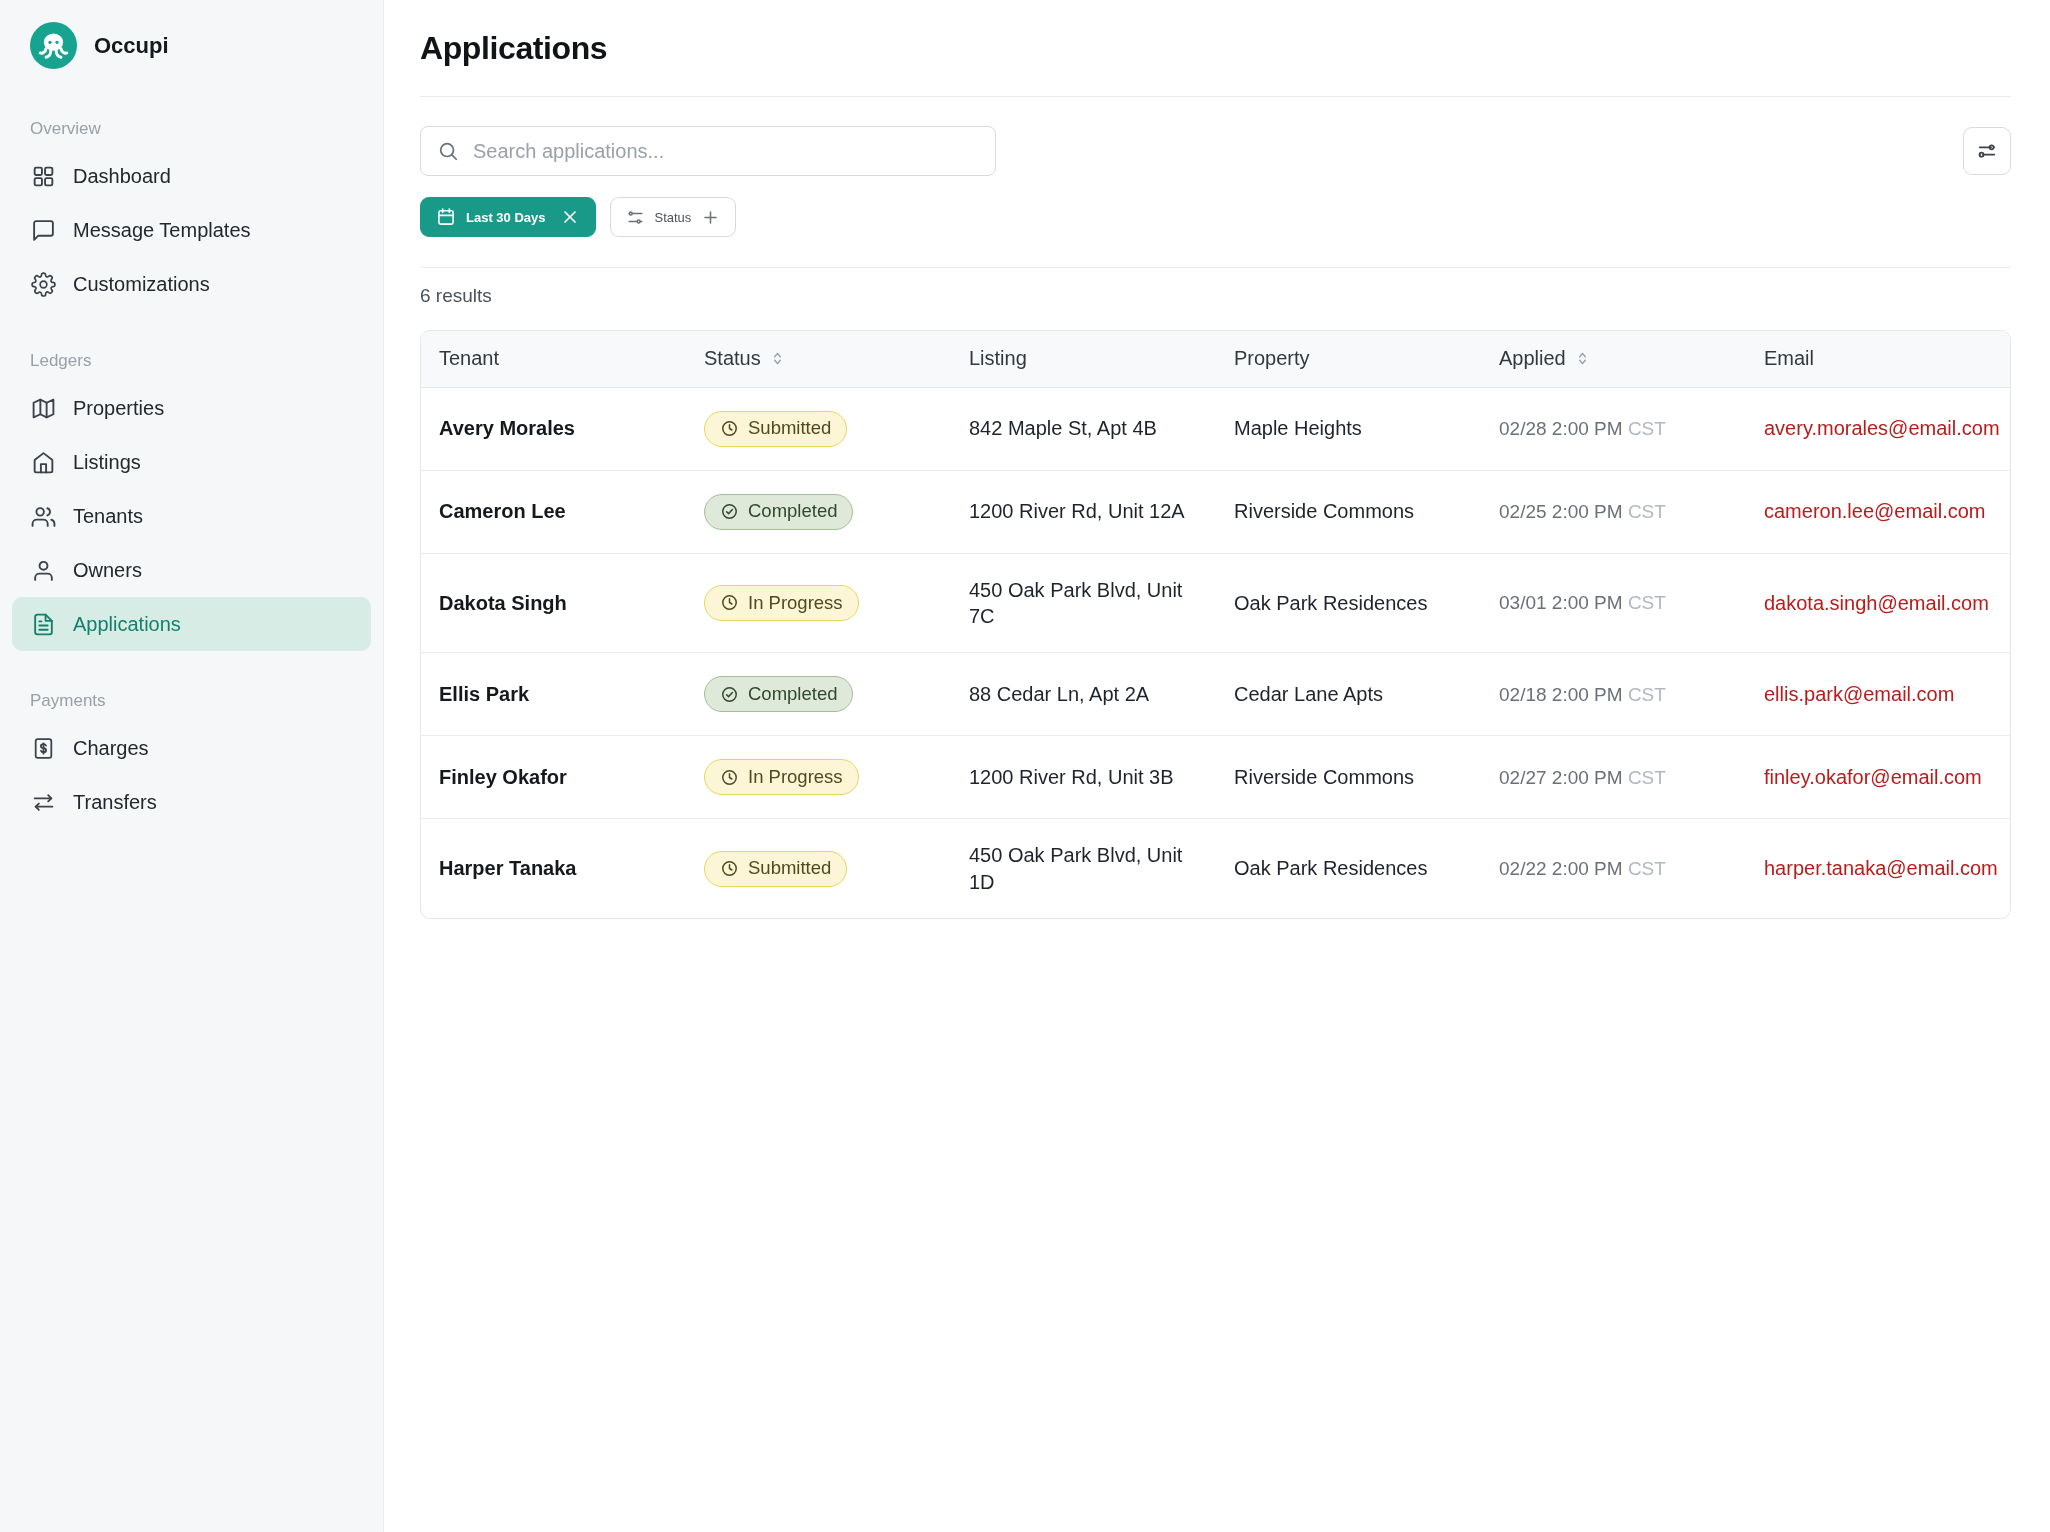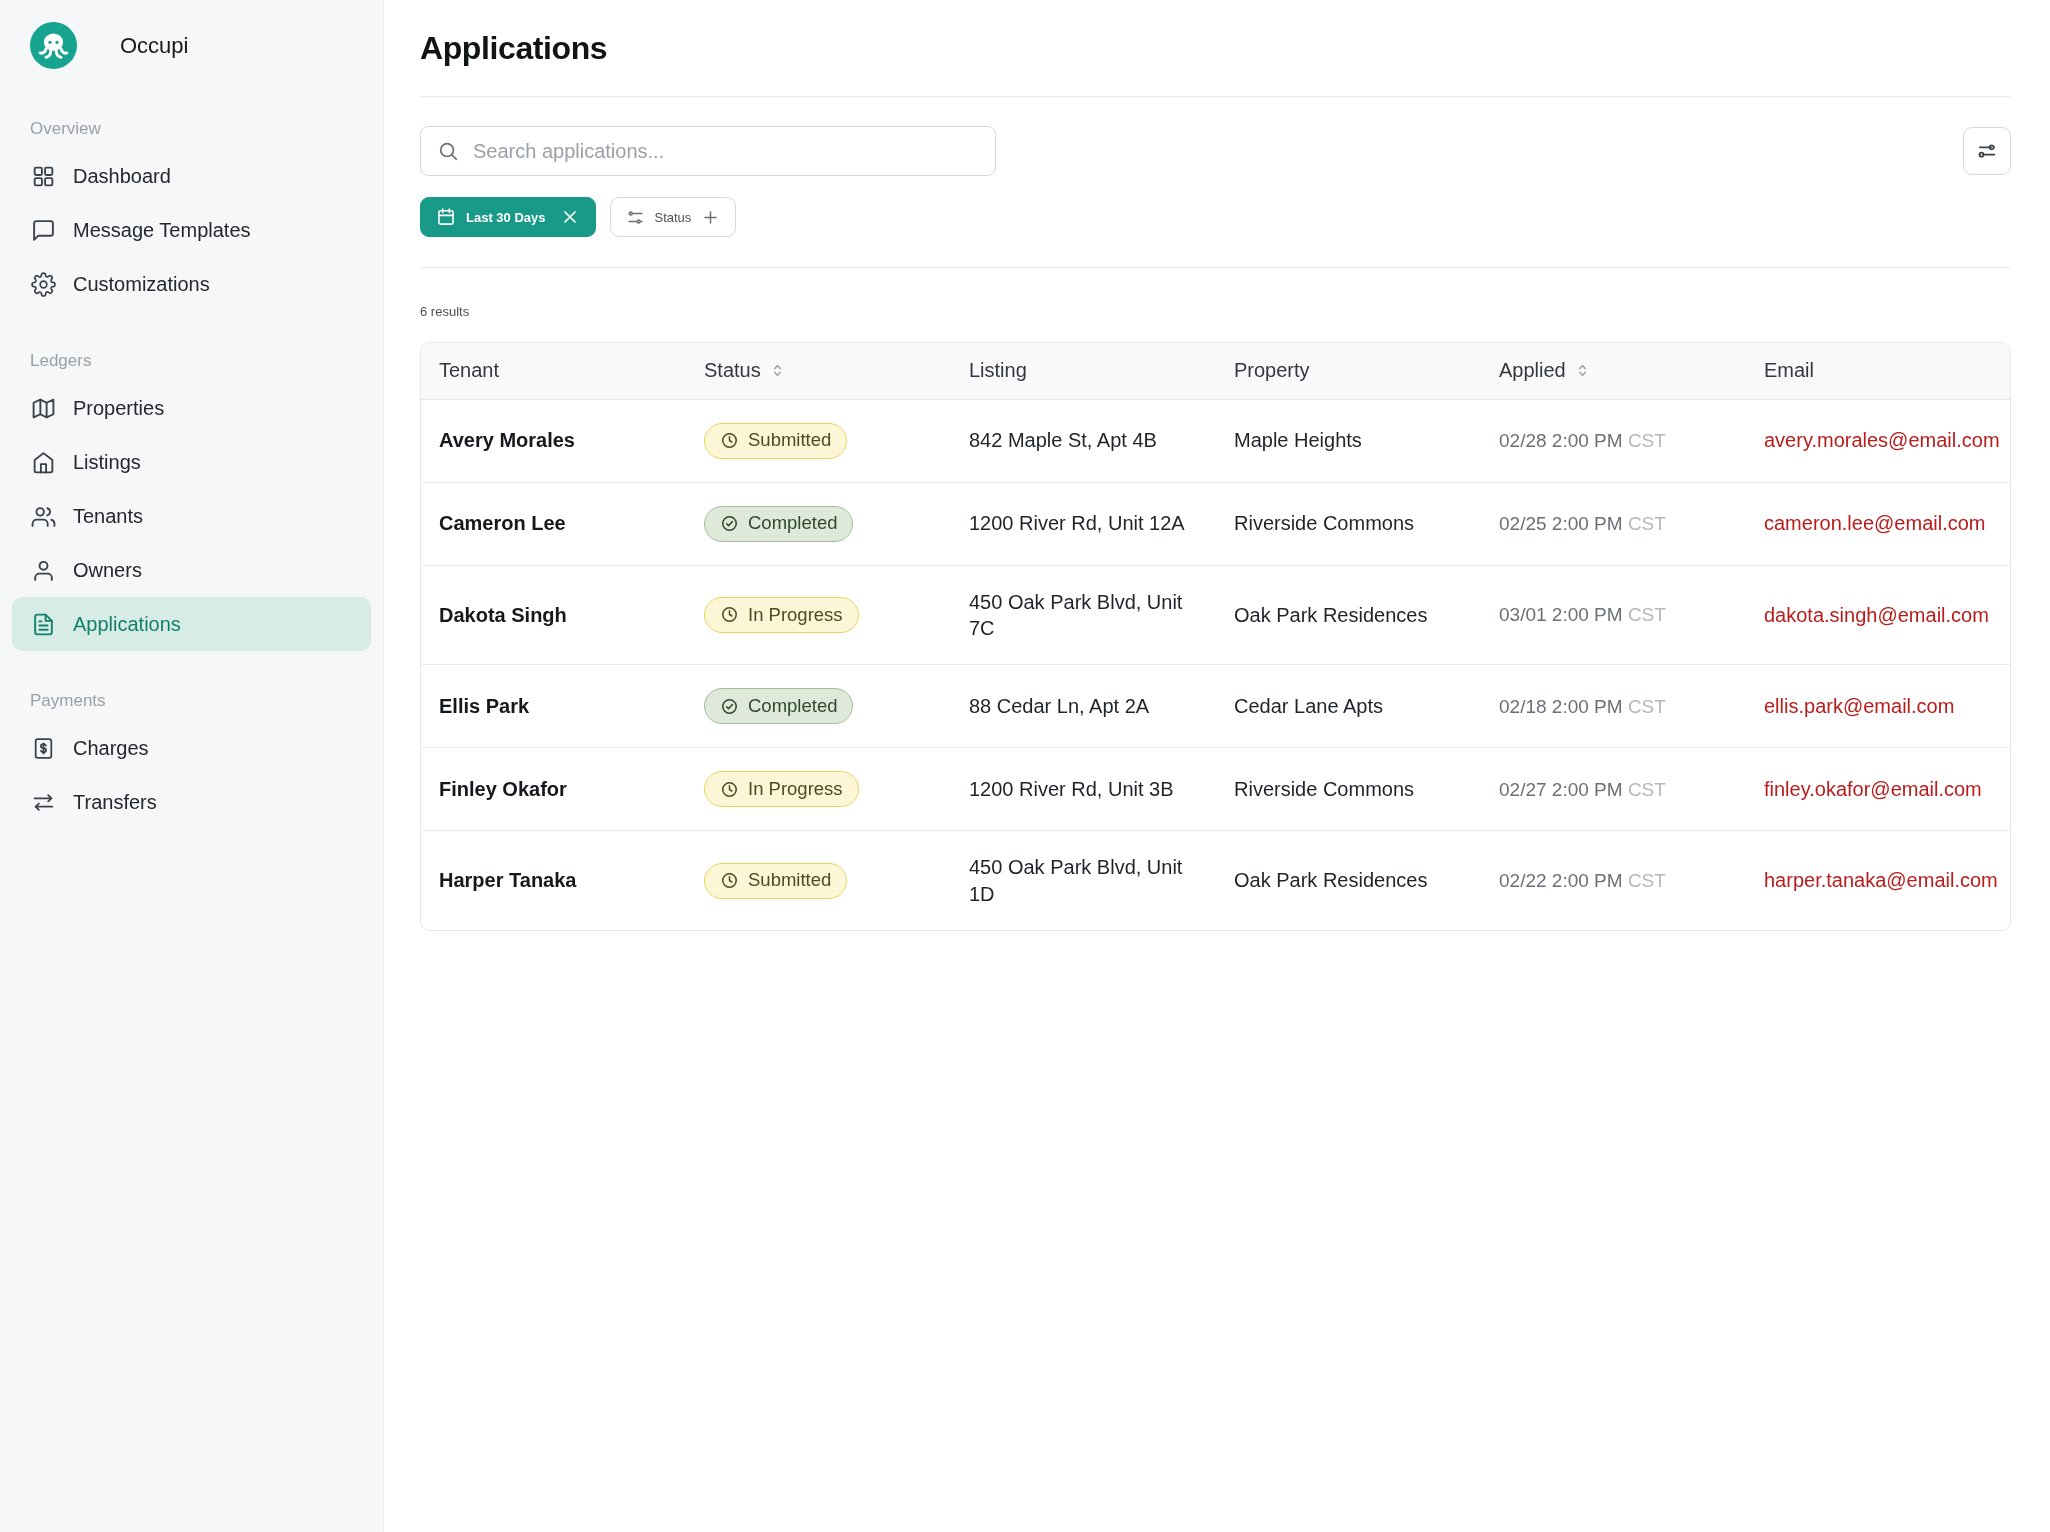--- a/index.html
+++ b/index.html
@@ -3,21 +3,21 @@
 <meta charset="utf-8">
 <style>
   html,body{margin:0;padding:0;background:#ffffff;}
   body{font-family:"Liberation Sans","DejaVu Sans",sans-serif;color:#1b2026;}
   .app{display:flex;width:2050px;height:1532px;overflow:hidden;background:#fff;}
 
   
   .sidebar{width:384px;min-width:384px;background:#f6f7f8;border-right:1px solid #e9ebed;box-sizing:border-box;padding-top:22px;}
   .brand{display:flex;align-items:center;gap:17px;padding:0 30px 10px;cursor:pointer;}
   .brand-avatar{width:47px;height:47px;display:block;}
-  .brand-name{font-size:22px;font-weight:400;color:#15191d;margin-left:26px;}
+  .brand-name{font-size:22px;font-weight:700;color:#15191d;}
   .section-label{font-size:17px;color:#99a0a7;padding:0 30px;margin:40px 0 10px;}
   .nav-item{display:flex;align-items:center;gap:17px;height:54px;padding:0 19px;margin:0 12px;border-radius:10px;font-size:20px;font-weight:500;color:#23282e;cursor:pointer;}
   .nav-item svg{width:25px;height:25px;color:#3c4249;flex:none;}
   .nav-item.active{background:#d8ece6;color:#137f6d;}
   .nav-item.active svg{color:#137f6d;}
 
   
   .main{flex:1;min-width:0;box-sizing:border-box;padding:0 39px 0 36px;}
   .page-title{font-size:32px;font-weight:700;letter-spacing:-0.4px;margin:30px 0 0;color:#101417;}
   .divider{border:none;border-top:1px solid #e9ebed;margin:0;}
@@ -34,21 +34,21 @@
 
   .chips{display:flex;gap:14px;margin-top:21px;align-items:center;}
   .chip{display:inline-flex;align-items:center;height:40px;border-radius:9px;font-size:13px;box-sizing:border-box;cursor:pointer;}
   .chip.primary{background:#199a89;color:#fff;padding:0 15px;gap:10px;font-weight:600;border:1px solid #199a89;}
   .chip.primary svg{width:20px;height:20px;}
   .chip-close{display:inline-flex;margin-left:4px;cursor:pointer;}
   .chip-close svg{width:18px;height:18px;}
   .chip.ghost{background:#fff;border:1px solid #d7dadd;color:#4a5158;padding:0 15px;gap:10px;font-weight:500;}
   .chip.ghost svg{width:19px;height:19px;color:#6a7077;}
 
-  .results{margin-top:36px;font-size:13px;color:#4a5158;}
+  .results{margin-top:17px;font-size:19px;color:#4a5158;}
 
   
   .table-wrap{margin-top:23px;border:1px solid #e4e7ea;border-radius:10px;overflow:hidden;}
   table{width:100%;border-collapse:collapse;table-layout:fixed;font-size:20px;}
   thead th{background:#f8f9fa;text-align:left;font-weight:500;color:#33383e;height:56px;padding:0 18px;border-bottom:1px solid #e4e7ea;box-sizing:border-box;}
   .th-inner{display:inline-flex;align-items:center;gap:8px;}
   .sort-icon{width:17px;height:17px;color:#9aa3ad;}
   tbody td{padding:23px 18px;border-bottom:1px solid #eaecef;vertical-align:middle;color:#1f242a;line-height:1.32;box-sizing:border-box;}
   tbody tr:last-child td{border-bottom:none;}
   td.tenant{font-weight:600;color:#15191d;}

